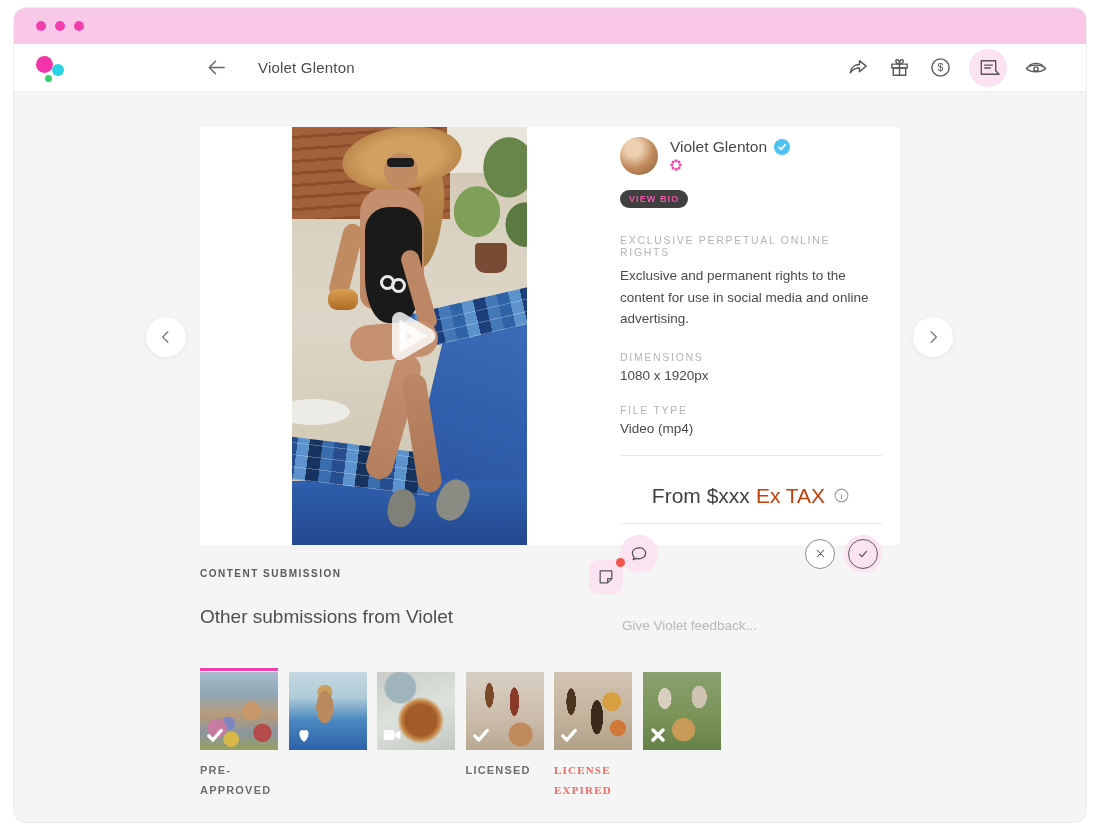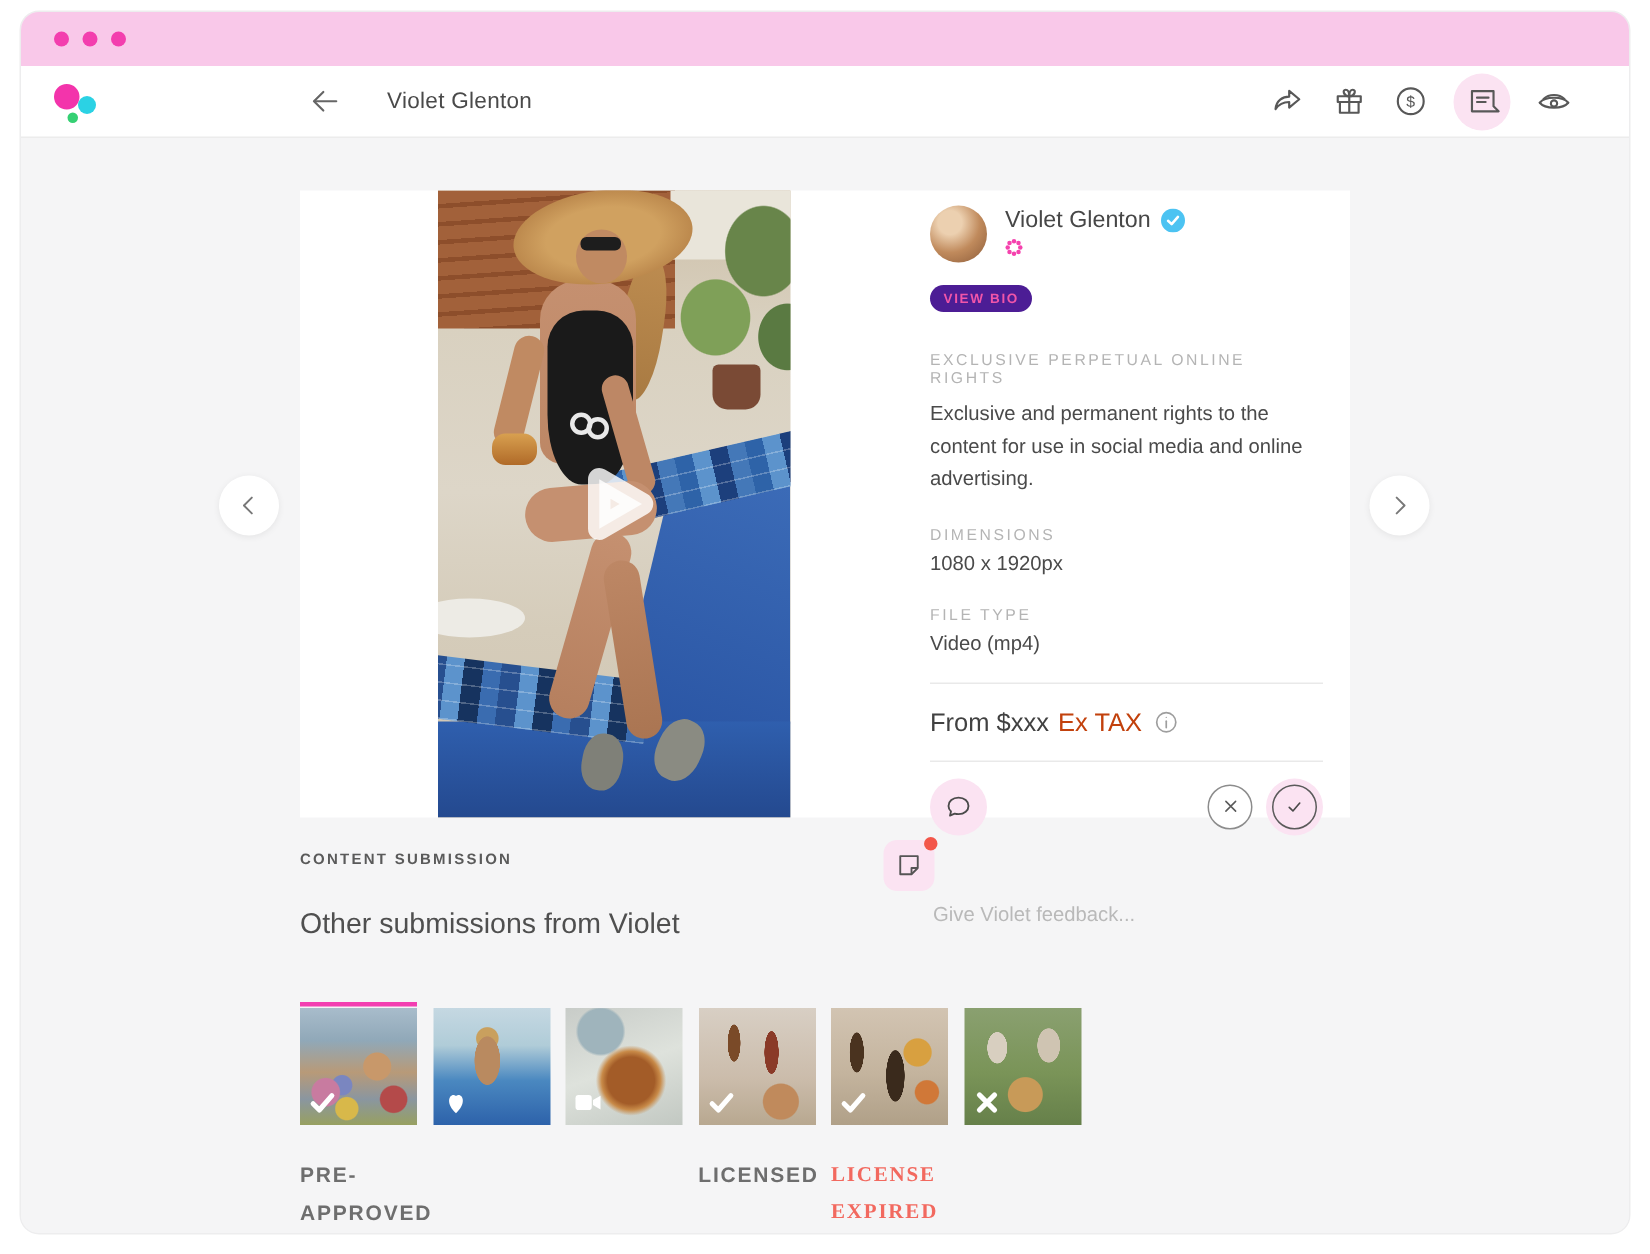--- a/index.html
+++ b/index.html
@@ -72,28 +72,28 @@
   .p-foot2 { left: 146px; top: 352px; width: 30px; height: 42px; background: #8a8b82; border-radius: 45%; transform: rotate(24deg); }
   .p-play { left: 50%; top: 50%; transform: translate(-50%,-50%); cursor: pointer; }
   
   .panel { position: absolute; left: 420px; top: 0; width: 262px; height: 418px; }
   .profile-row { display: flex; margin-top: 10px; }
   .avatar { width: 38px; height: 38px; border-radius: 50%; flex: none;
     background: radial-gradient(circle at 35% 30%, #ecd0b0 0 22%, #c08a5c 55%, #8a5a38 100%); }
   .name-block { margin-left: 12px; padding-top: 1px; }
   .name-row { display: flex; align-items: center; gap: 7px; }
   .creator-name { font-size: 15.5px; color: #474747; }
-  .viewbio { display: inline-block; margin-top: 15px; padding: 4px 9px; border-radius: 10px; background: #4c1d95;
+  .viewbio { display: inline-block; margin-top: 15px; padding: 4px 9px; border-radius: 10px; background: #404040;
     color: #f155a9; font-size: 9px; font-weight: 700; letter-spacing: 1.1px; cursor: pointer; }
   .sec-label { font-size: 10.5px; letter-spacing: 1.7px; color: #b4b4b4; font-weight: 400; }
   .mt-lg { margin-top: 26px; } .mt-md { margin-top: 21px; }
   .desc { margin-top: 7px; font-size: 13.5px; line-height: 1.6; color: #4a4a4a; }
   .val { margin-top: 5px; font-size: 13.5px; color: #4a4a4a; }
   .divider { margin-top: 19px; border: 0; border-top: 1px solid #e9e9e9; height: 0; }
-  .price-row { margin-top: 16px; display: flex; align-items: center; gap: 6px; font-size: 17px; }
+  .price-row { margin-top: 28px; display: flex; align-items: center; gap: 6px; font-size: 21px; justify-content: center; }
   .price-main { color: #414141; font-weight: 500; }
   .price-tax { color: #c2410c; font-weight: 400; }
   .actions { margin-top: 11px; display: flex; align-items: center; }
   .actions .spacer { flex: 1; }
   .circle-btn { width: 30px; height: 30px; border-radius: 50%; border: 1.4px solid #8c8c8c; display: flex; align-items: center; justify-content: center; background: #fff; cursor: pointer; }
   .circle-btn.dark { border-color: #5a5a5a; background: transparent; }
   .actions .halo { cursor: pointer; }
   .actions .gap { width: 9px; }
   .feedback-input { margin-top: 44px; width: 100%; border: 0; outline: 0; background: transparent;
     font-family: "Liberation Sans", sans-serif; font-size: 13.5px; color: #4a4a4a; }
@@ -102,21 +102,21 @@
   .submission-label { position: absolute; left: 186px; top: 476px; font-size: 10px; font-weight: 700; letter-spacing: 1.5px; color: #5a5a5a; }
   .note-btn { position: absolute; left: 575px; top: 468px; width: 34px; height: 34px; border-radius: 9px; background: #fbe3f2;
     display: flex; align-items: center; justify-content: center; cursor: pointer; }
   .note-dot { position: absolute; right: -2px; top: -2px; width: 9px; height: 9px; border-radius: 50%; background: #f3564a; }
   .other-heading { position: absolute; left: 186px; top: 514px; font-size: 19px; color: #4f4f4f; font-weight: 400; }
   .thumbs { position: absolute; left: 186px; top: 580px; display: flex; gap: 10.5px; }
   .thumb-wrap { width: 78px; position: relative; }
   .thumb { width: 78px; height: 78px; position: relative; cursor: pointer; }
   .thumb-wrap.selected::before { content: ""; position: absolute; left: 0; top: -4px; width: 78px; height: 3px; background: #f33eb1; }
   .status-icon { position: absolute; left: 5px; bottom: 5px; width: 20px; height: 20px; }
-  .thumb-label { margin-top: 21px; font-size: 14px; font-weight: 700; letter-spacing: 1.2px; color: #6e6e6e; line-height: 1.8; }
+  .thumb-label { margin-top: 11px; font-size: 11px; font-weight: 700; letter-spacing: 1.2px; color: #6e6e6e; line-height: 1.8; }
   .thumb-label.expired { color: #f2695f; font-family: Liberation Serif, serif; }
   
   .ph1 { background:
     radial-gradient(circle at 22% 72%, #c87ba0 0 11%, transparent 12%),
     radial-gradient(circle at 40% 86%, #d8b84a 0 9%, transparent 10%),
     radial-gradient(circle at 36% 66%, #7a86c0 0 9%, transparent 10%),
     radial-gradient(circle at 66% 50%, #c8986a 0 14%, transparent 15%),
     radial-gradient(circle at 80% 78%, #b44a4a 0 10%, transparent 11%),
     linear-gradient(180deg, #a8bccb 0%, #90a8b8 28%, #b89a78 55%, #8a96a0 78%, #98a060 100%); }
   .ph2 { background:

